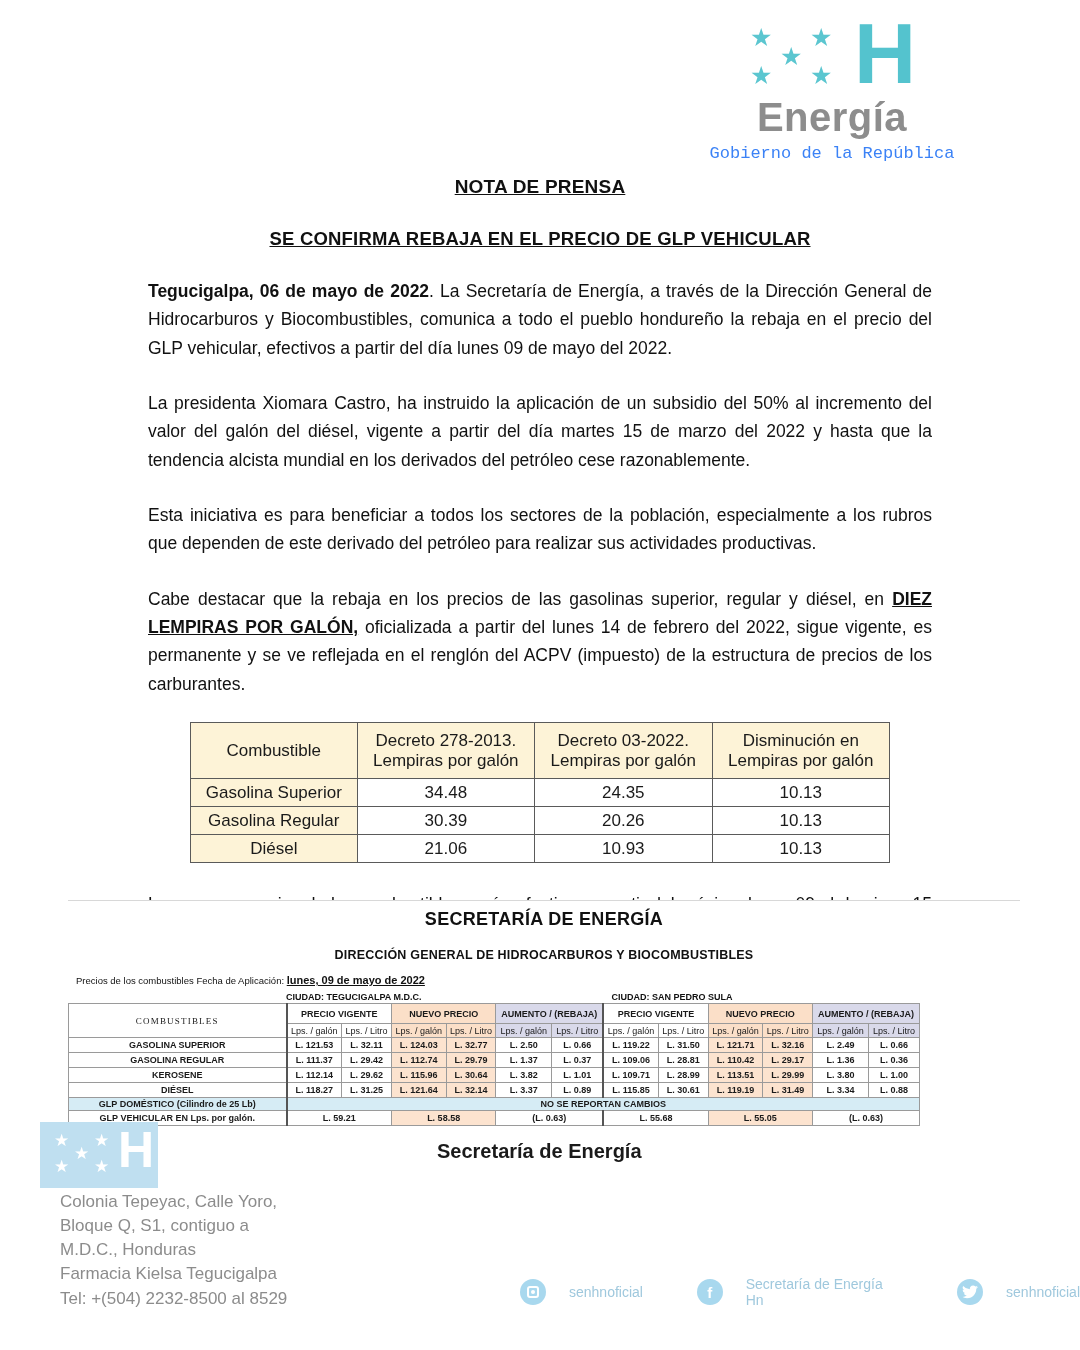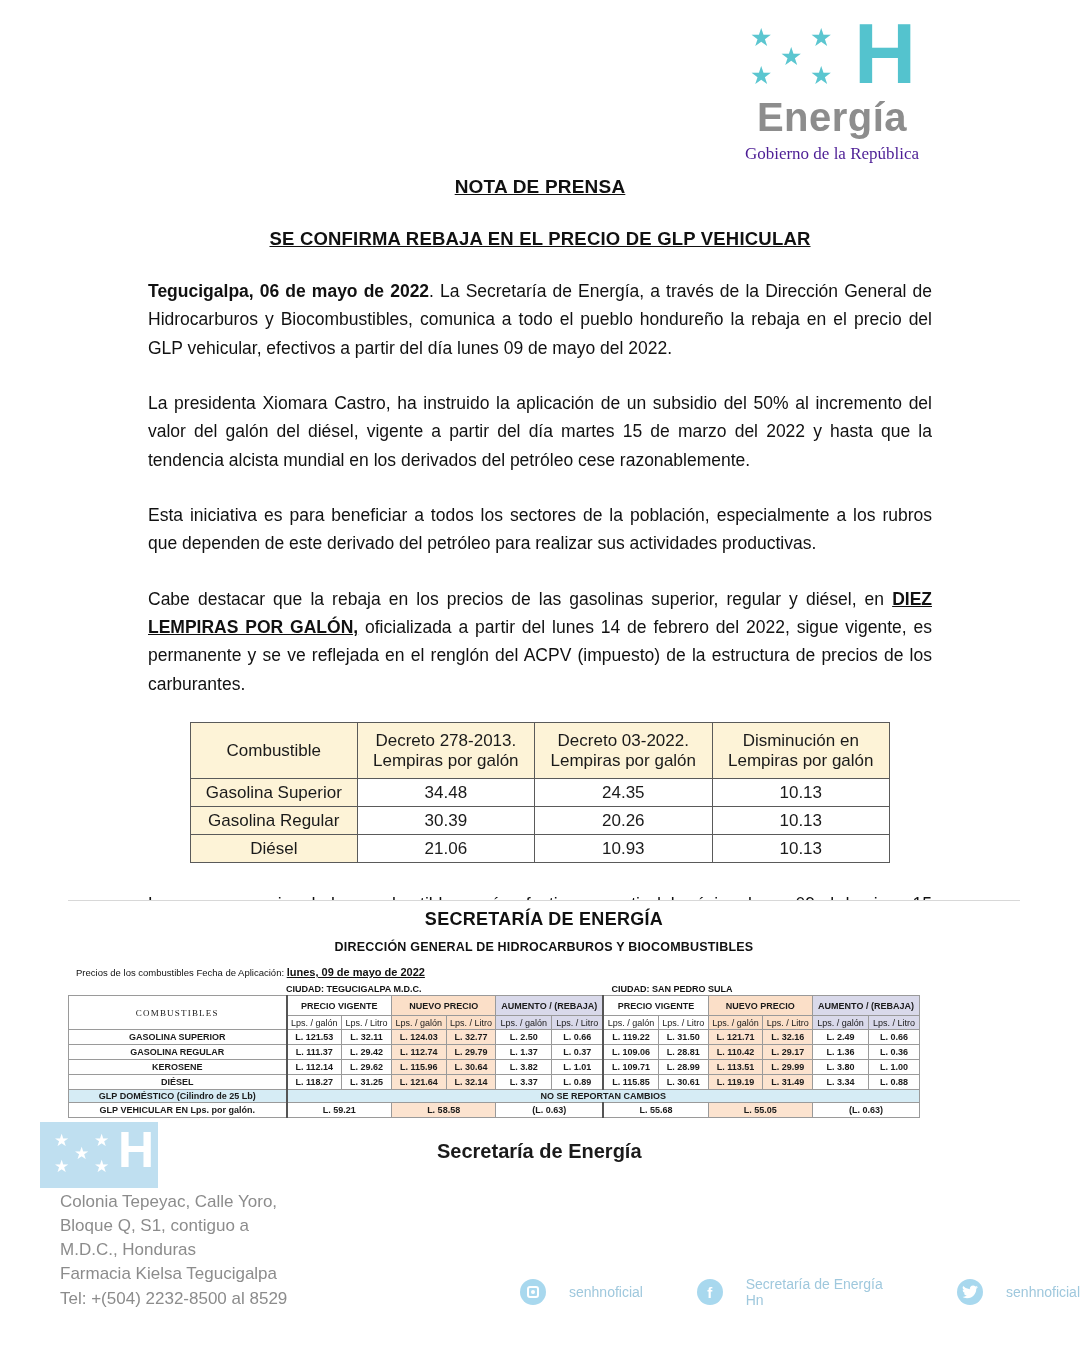--- a/index.html
+++ b/index.html
@@ -31,22 +31,22 @@
   .st5 { left: 62px; top: 40px; }
   .logo-h {
     font-size: 86px; font-weight: bold; color: #54c3ce;
     line-height: 0.78; font-family: "Liberation Sans", sans-serif;
   }
   .logo-word {
     font-size: 40px; font-weight: bold; color: #8d8d8d;
     letter-spacing: 0.5px; margin-top: 8px;
   }
   .logo-sub {
-    font-size: 17px; color: #4c1d95; margin-top: 4px;
-    font-family: Liberation Serif, serif;
+    font-size: 17px; color: #3b82f6; margin-top: 4px;
+    font-family: Liberation Mono, monospace;
   }
 
   
   .doc { position: absolute; left: 148px; top: 176px; width: 784px; }
   .title-1 {
     text-align: center; font-size: 19px; font-weight: bold;
     text-decoration: underline; letter-spacing: .2px;
   }
   .title-2 {
     text-align: center; font-size: 18.5px; font-weight: bold;
@@ -76,21 +76,21 @@
   table.decree tbody td:first-child { background: #fdf3d7; }
 
   
   .sheet {
     position: absolute; left: 68px; top: 900px;
     width: 952px; background: #ffffff;
     border-top: 1px solid #d8d8d8;
     padding-top: 8px;
   }
   .sheet-t1 { text-align: center; font-size: 18px; font-weight: bold; letter-spacing: .3px; }
-  .sheet-t2 { text-align: center; font-size: 12.5px; font-weight: bold; margin-top: 10px; letter-spacing: .2px; }
+  .sheet-t2 { text-align: center; font-size: 12.5px; font-weight: bold; margin-top: 18px; letter-spacing: .2px; }
   .sheet-date { font-size: 9.5px; margin-top: 12px; margin-left: 8px; }
   .sheet-date .d { font-weight: bold; font-size: 11px; text-decoration: underline; }
 
   .city-row { display: flex; margin-top: 6px; font-size: 9px; font-weight: bold; }
   .city-tgu { margin-left: 218px; }
   .city-sps { margin-left: 190px; }
 
   table.prices { border-collapse: collapse; width: 852px; margin-top: 1px; }
   table.prices th, table.prices td {
     border: 1px solid #9a9a9a; font-size: 9px;

